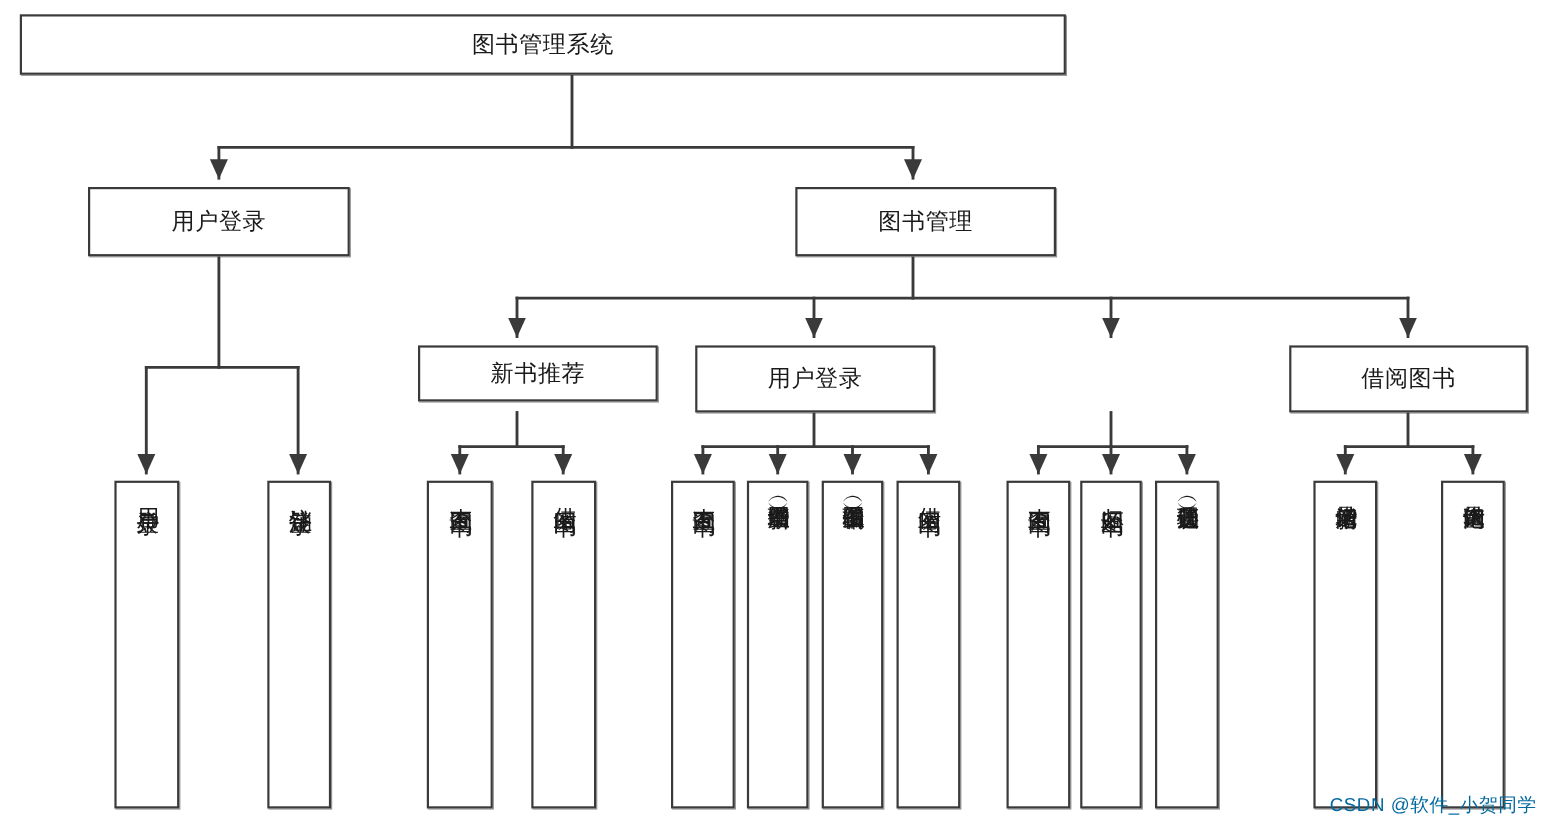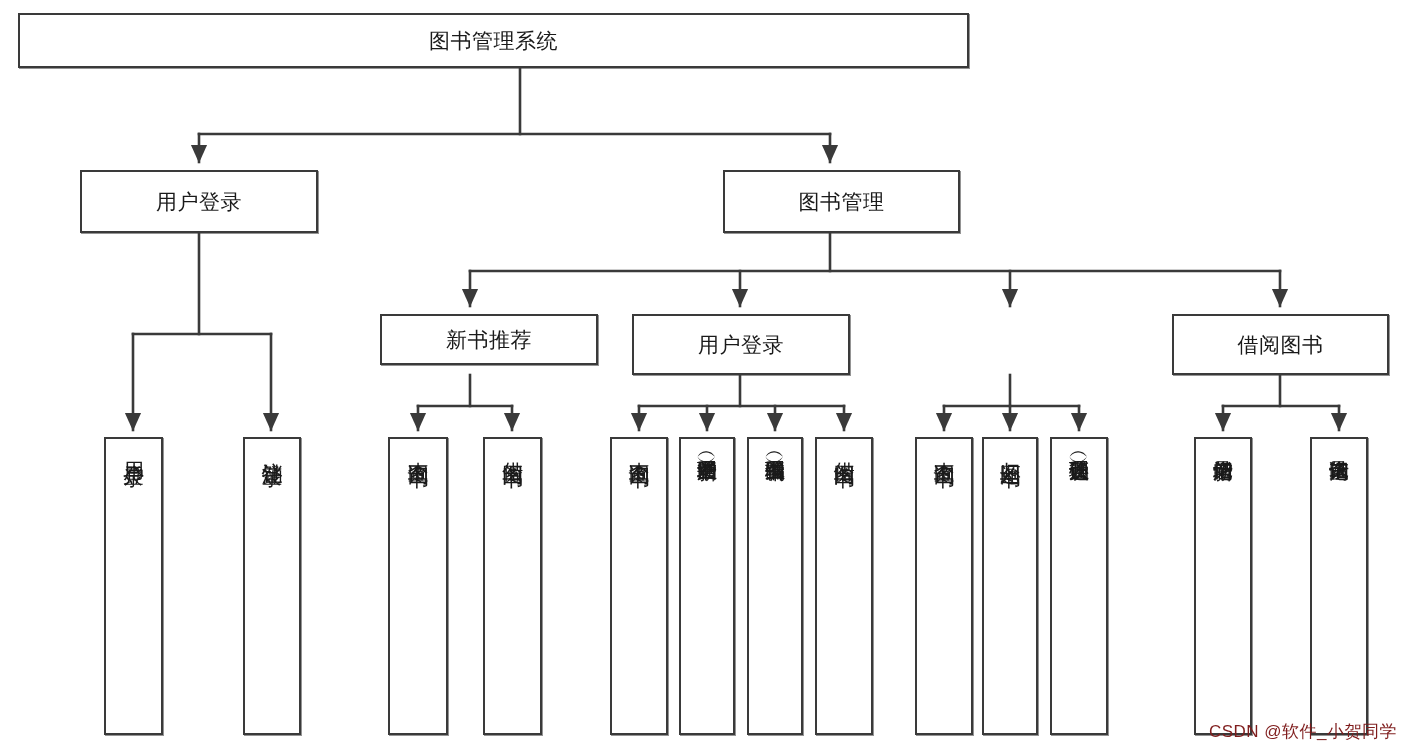--- a/index.html
+++ b/index.html
@@ -61,21 +61,21 @@
   }
   .node.vertical.tight .label {
     font-size: 20px;
     letter-spacing: 0px;
   }
   #watermark {
     position: absolute;
     right: 8px;
     bottom: 4px;
     font-size: 17px;
-    color: #7f1d1d;
+    color: #0369a1;
     white-space: nowrap;
     letter-spacing: 0.5px;
   }
 </style>
 </head>
 <body>
 
 <div id="canvas">
 
   <svg class="connectors" viewBox="0 0 1405 747" xmlns="http://www.w3.org/2000/svg">

